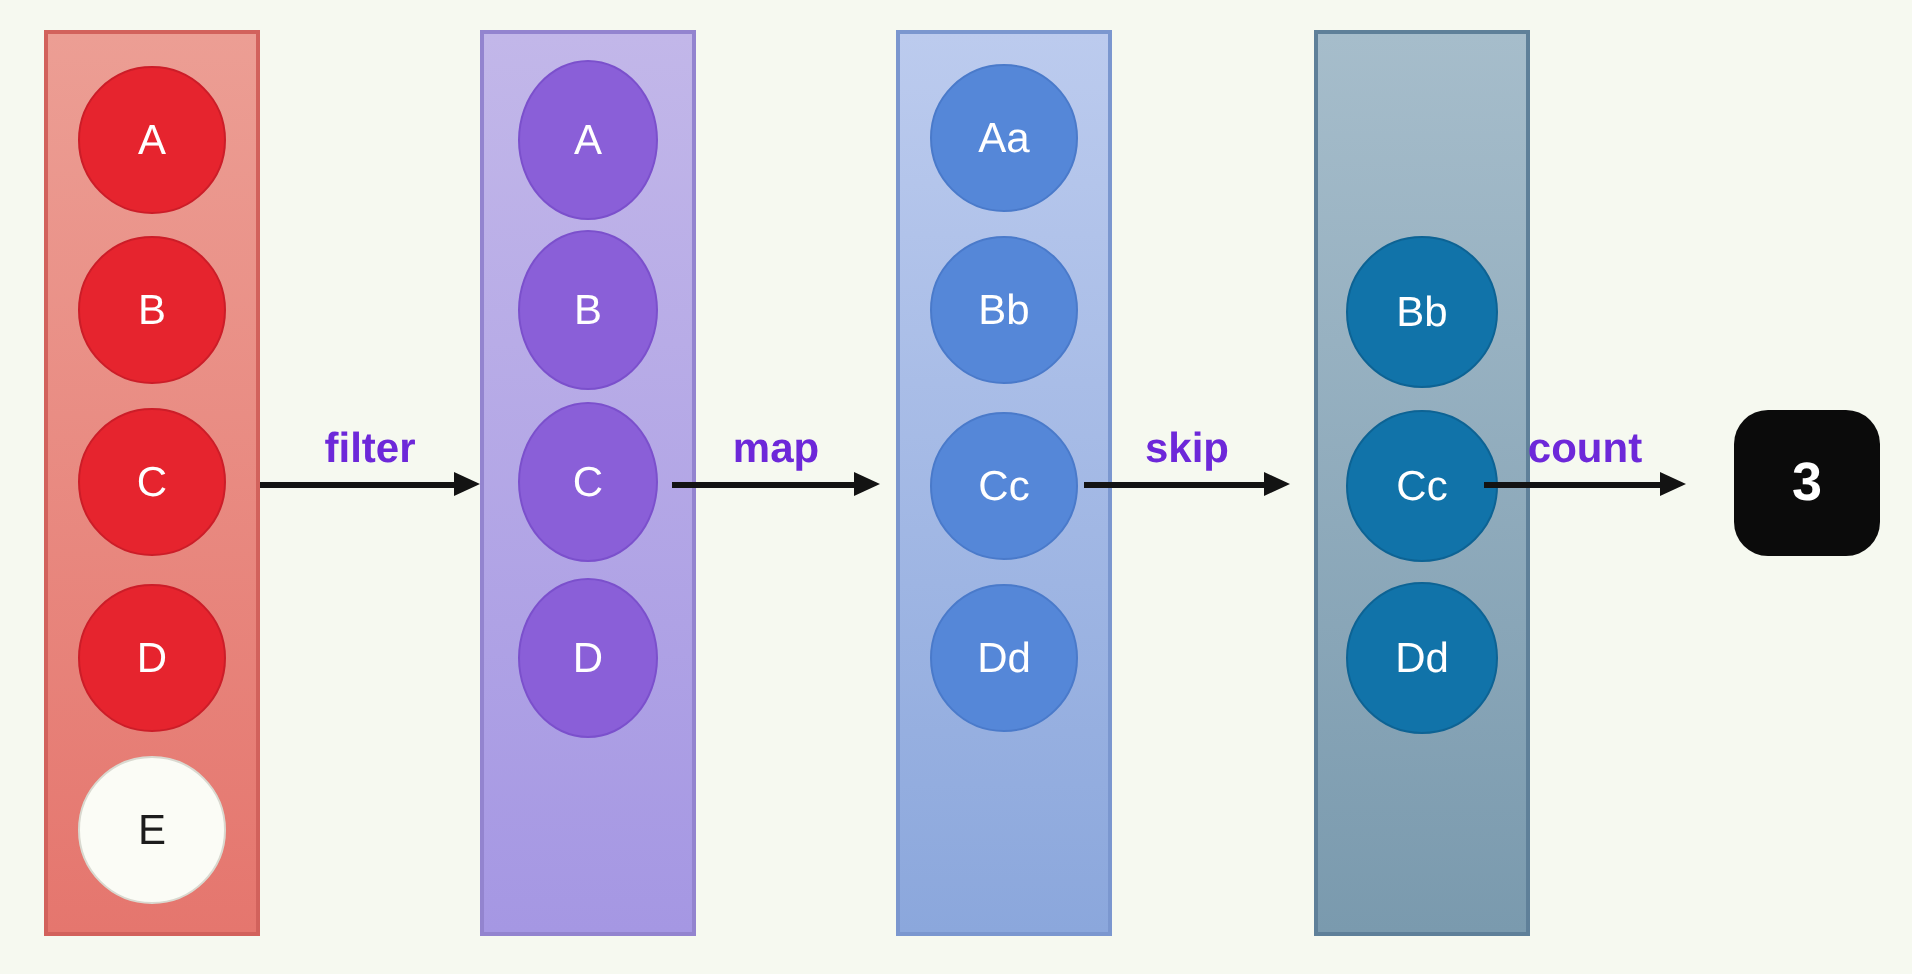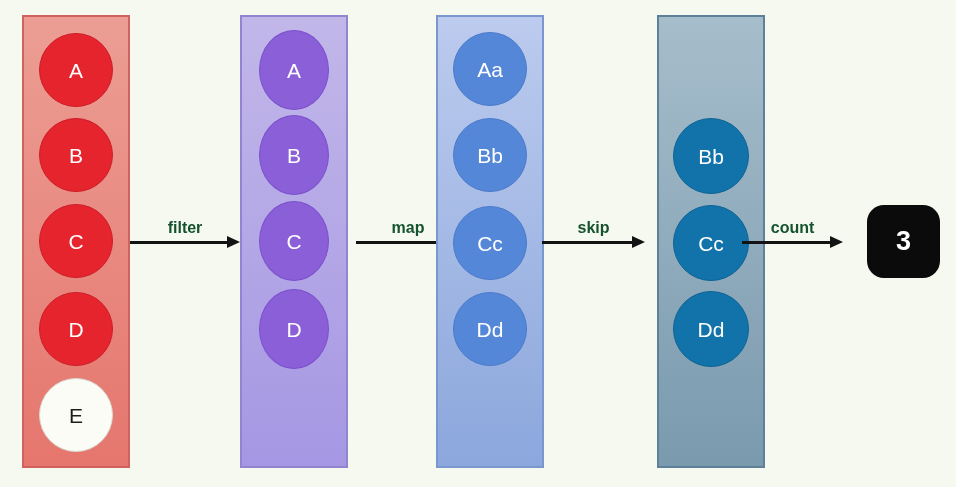--- a/index.html
+++ b/index.html
@@ -7,21 +7,21 @@
     position:relative;width:956px;height:487px;overflow:hidden;
     background:#f6f9f0;
     font-family:"Liberation Sans", sans-serif;
   }
   .column{
     position:absolute;top:15px;height:453px;width:108px;
     box-sizing:border-box;border:2px solid;
   }
   .col1{left:22px;background:linear-gradient(180deg,#ec9e94,#e5766e);border-color:#d2625c;}
   .col2{left:240px;background:linear-gradient(180deg,#c2b7e9,#a597e3);border-color:#9384cf;}
-  .col3{left:436px;background:linear-gradient(180deg,#bccbee,#8ba7dc);border-color:#7b97cf;text-decoration:underline;}
+  .col3{left:448px;background:linear-gradient(180deg,#bccbee,#8ba7dc);border-color:#7b97cf;text-decoration:underline;}
   .col4{left:657px;background:linear-gradient(180deg,#a6bdcb,#7a9aae);border-color:#5f8099;}
   .circle{
     position:absolute;left:50%;transform:translateX(-50%);
     display:flex;align-items:center;justify-content:center;
     border-radius:50%;color:#ffffff;font-size:21px;line-height:1;
   }
   .dot-red{width:72px;height:72px;background:#e6242e;border:1px solid #cc1d28;}
   .dot-white{width:72px;height:72px;background:#fbfcf6;border:1px solid #d9d9d0;color:#1c1c1c;}
   .dot-purple{width:68px;height:78px;border-radius:50%;background:#8a5fd8;border:1px solid #7b50cc;}
   .dot-blue{width:72px;height:72px;background:#5587d8;border:1px solid #4a7aca;}
@@ -29,24 +29,24 @@
   .arrow{position:absolute;top:241px;height:3px;}
   .arrow .shaft{position:absolute;left:0;right:10px;top:0;height:3px;background:#131313;}
   .arrow .head{
     position:absolute;right:0;top:-5px;width:0;height:0;
     border-left:13px solid #131313;
     border-top:6px solid transparent;
     border-bottom:6px solid transparent;
   }
   .arrow .op-label{
     position:absolute;bottom:7px;left:50%;transform:translateX(-50%);
-    font-weight:bold;font-size:16px;color:#14532d;white-space:nowrap;
+    font-weight:bold;font-size:21px;color:#6d28d9;white-space:nowrap;
   }
   .arrow-filter{left:130px;width:110px;}
-  .arrow-map{left:356px;width:104px;}
+  .arrow-map{left:336px;width:104px;}
   .arrow-skip{left:542px;width:103px;}
   .arrow-count{left:742px;width:101px;}
   .result{
     position:absolute;left:867px;top:205px;width:73px;height:73px;
     background:#0b0b0b;border-radius:17px;color:#ffffff;
     display:flex;align-items:center;justify-content:center;
     font-size:27px;font-weight:bold;
   }
   
   .r1-72{top:16px;} .r2-72{top:101px;} .r3-72{top:187px;} .r4-72{top:275px;} .r5-72{top:361px;}

